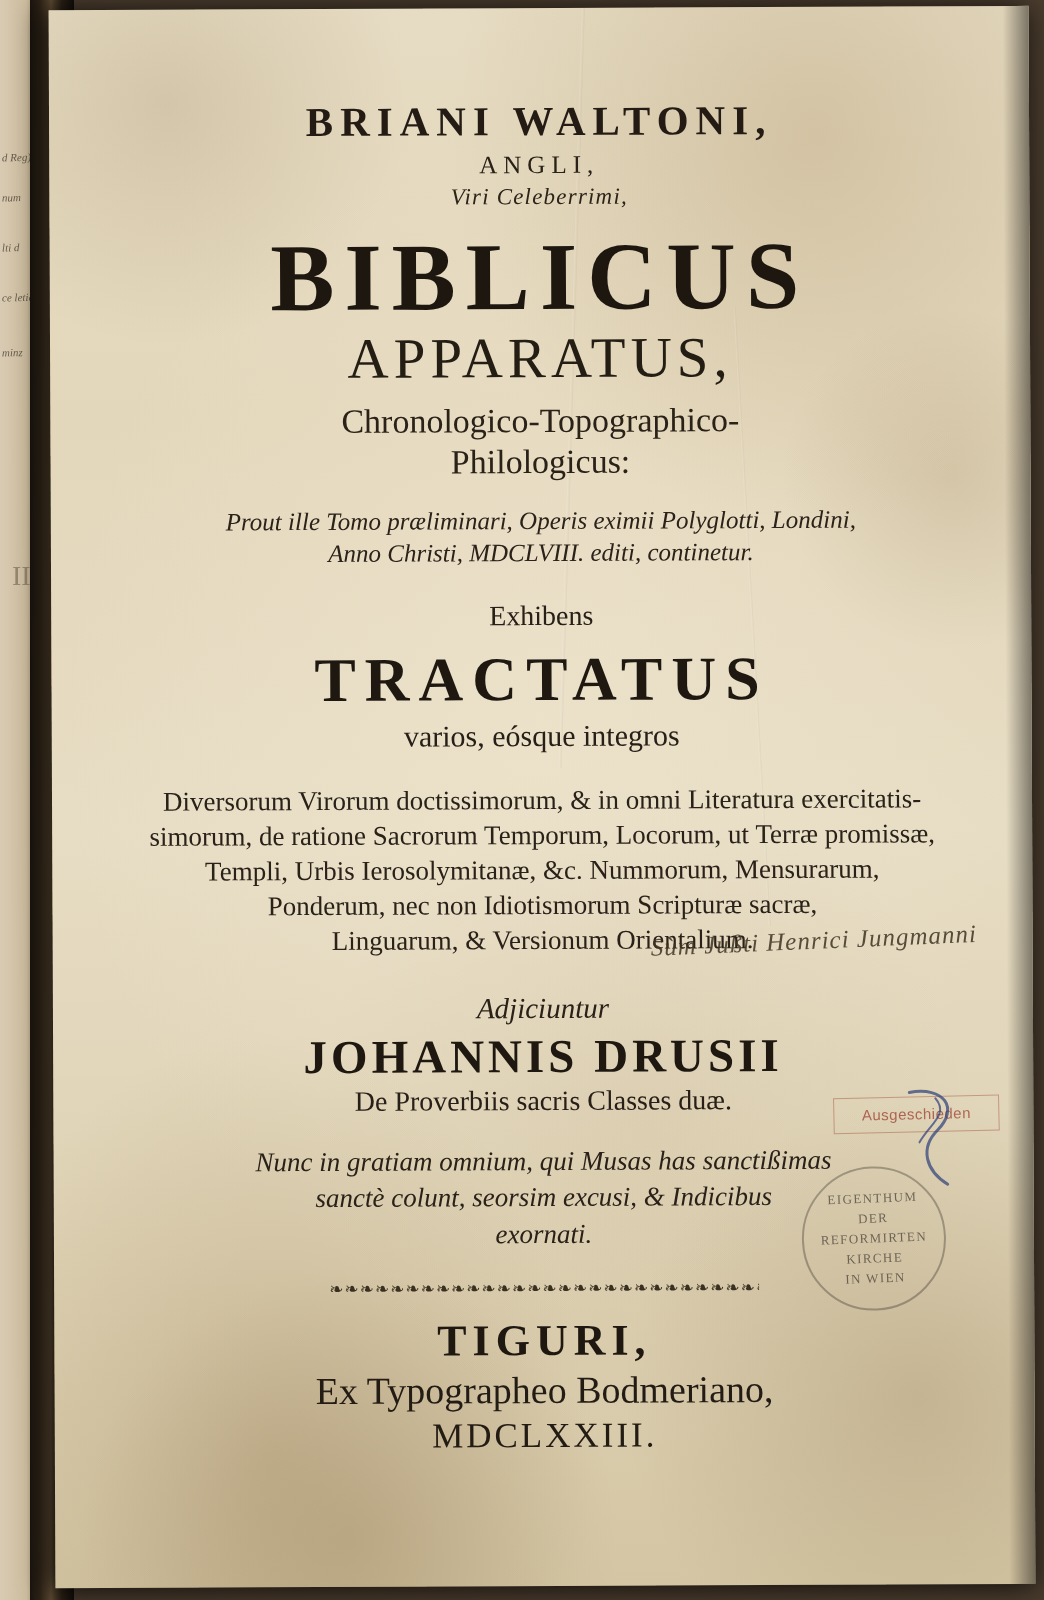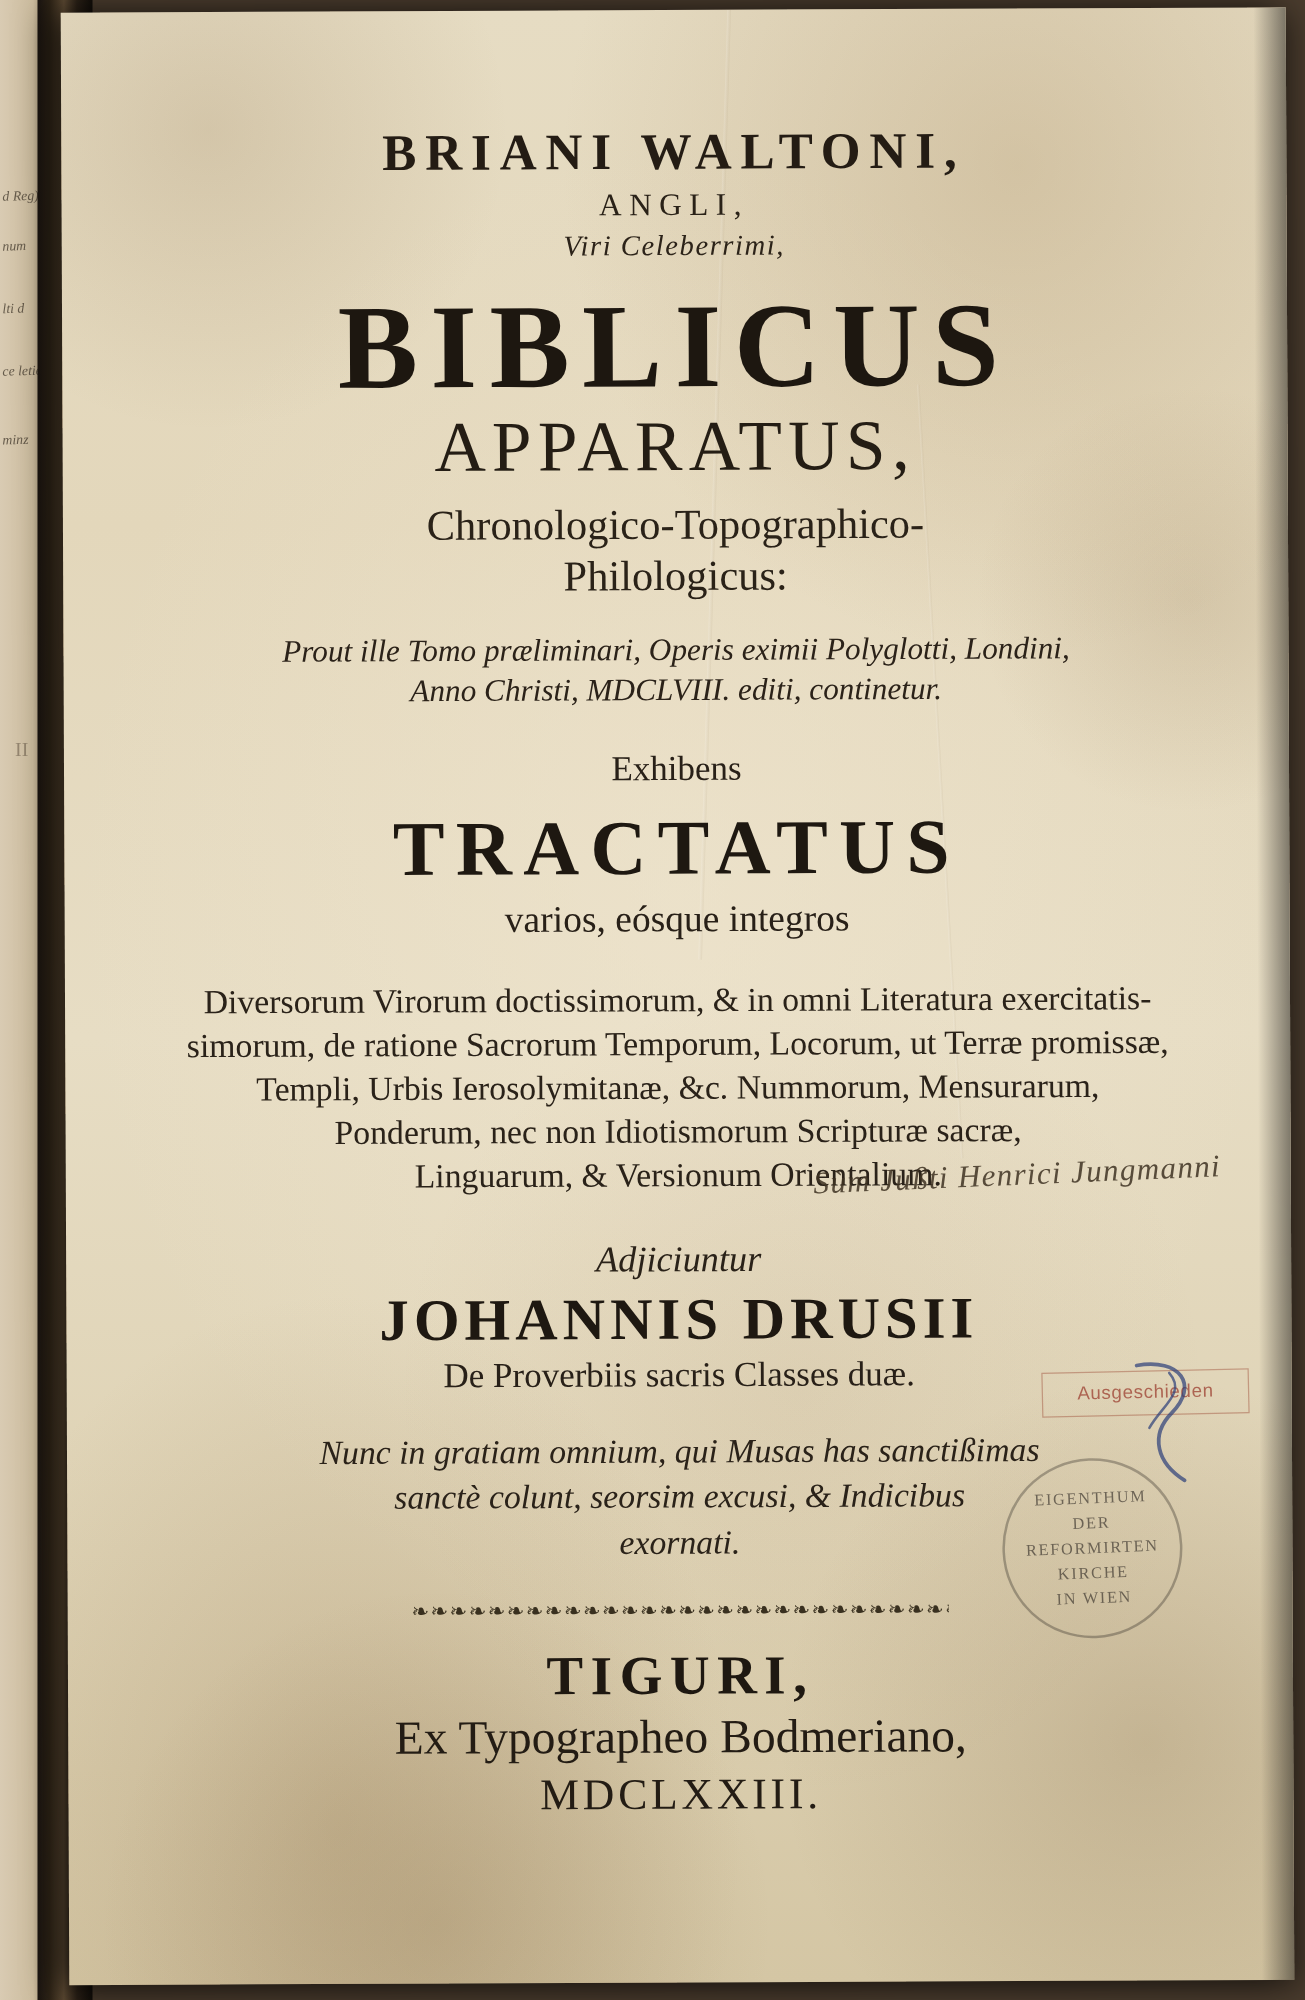--- a/index.html
+++ b/index.html
@@ -303,21 +303,21 @@
 <body>
 
 <div id="page">
 
   <div class="facing-page">
     <div class="facing-notes" style="top:150px;">d Reg)</div>
     <div class="facing-notes" style="top:190px;">num</div>
     <div class="facing-notes" style="top:240px;">lti d</div>
     <div class="facing-notes" style="top:290px;">ce letie</div>
     <div class="facing-notes" style="top:345px;">minz</div>
-    <div class="facing-mark" style="left:12px; top:592px; font-size:16px;">II</div>
+    <div class="facing-mark" style="left:12px; top:560px; font-size:28px;">II</div>
   </div>
   <div class="gutter" style="left:30px; width:44px;"></div>
 
   <div class="leaf">
 
     <div class="crease" style="left:520px; top:0; width:3px; height:760px; transform:rotate(2deg);"></div>
     <div class="crease" style="left:700px; top:300px; width:2px; height:620px; transform:rotate(-3deg);"></div>
 
     <div class="content">
 

